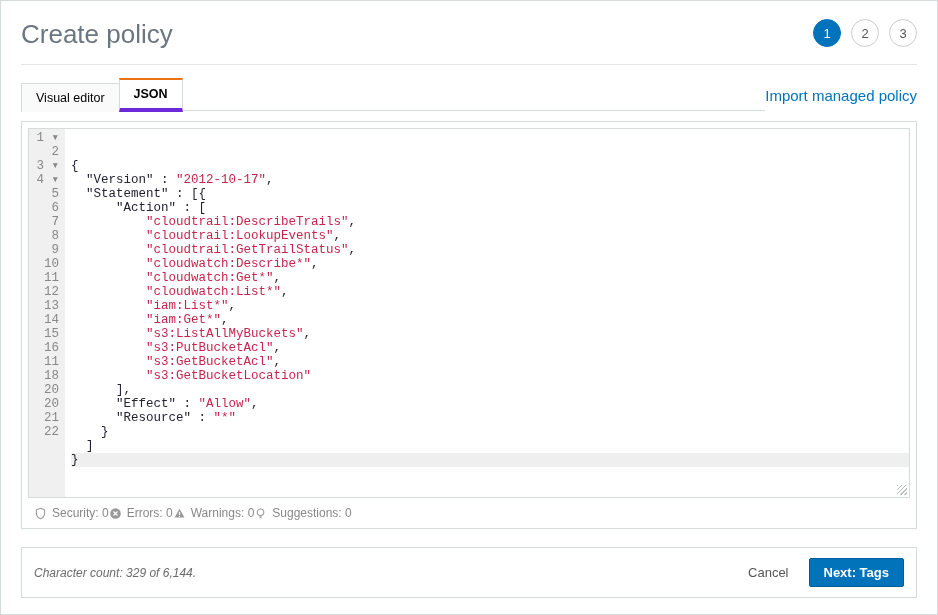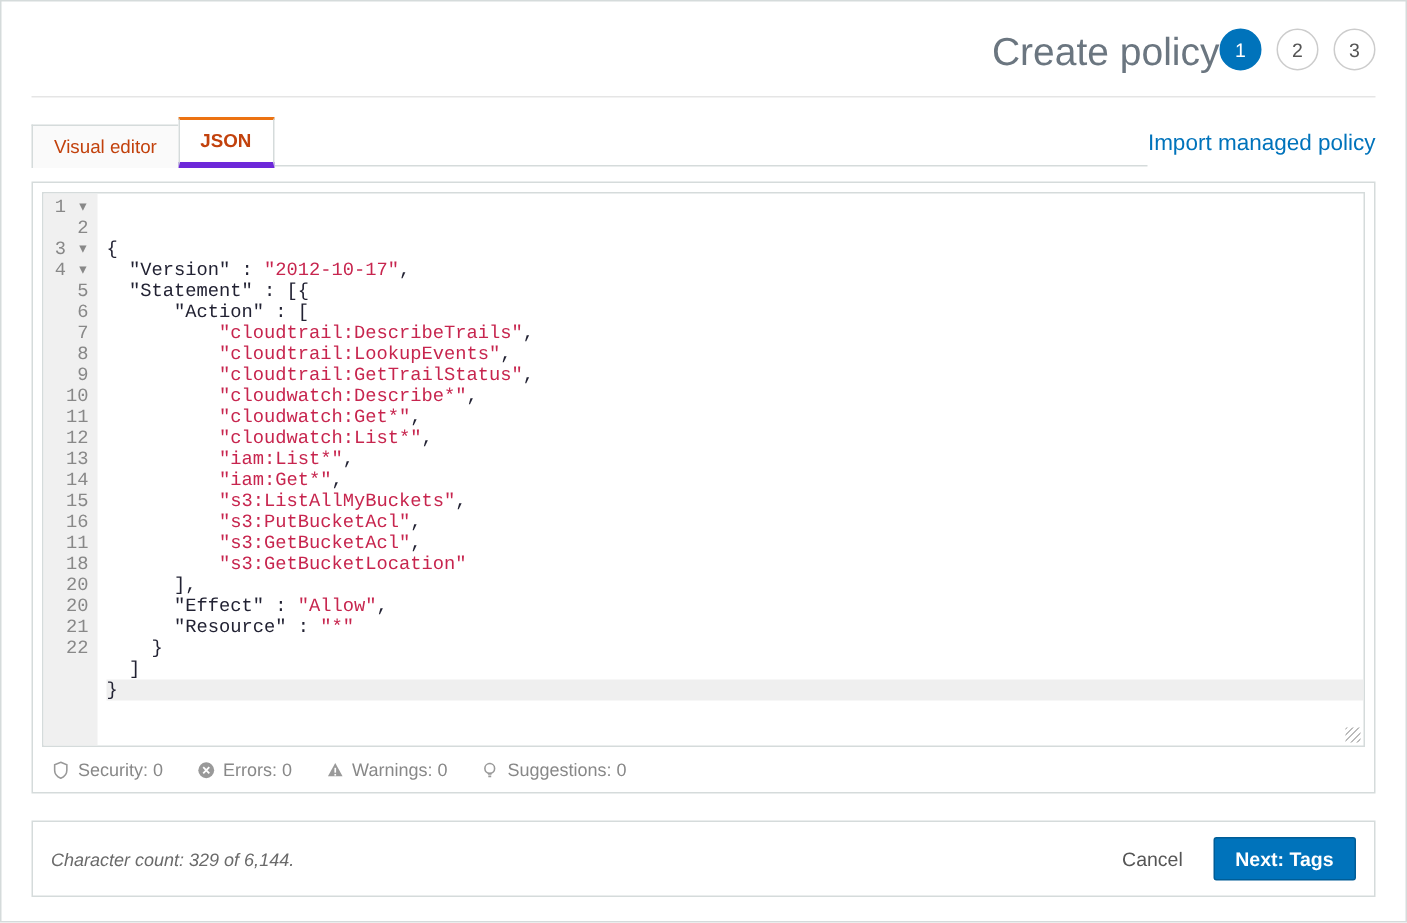--- a/index.html
+++ b/index.html
@@ -11,21 +11,21 @@
   }
   .page {
     width: 938px;
     height: 615px;
     border: 1px solid #d5dbdb;
     padding: 18px 20px 12px 20px;
     position: relative;
   }
   .header-row {
     display: flex;
-    justify-content: flex-end;
+    justify-content: space-between;
     align-items: flex-start;
     padding-bottom: 14px;
     border-bottom: 1px solid #e5e5e5;
     margin-bottom: 12px;
   }
   .page-title {
     font-size: 26px;
     font-weight: 400;
     color: #6b7680;
   }
@@ -55,21 +55,21 @@
     align-items: flex-end;
     justify-content: space-between;
     margin-bottom: 0;
   }
   .tab {
     padding: 7px 14px;
     font-size: 12.5px;
     border: 1px solid #d5dbdb;
     border-bottom: none;
     background: #fafafa;
-    color: #c2410c;
+    color: #000000;
     cursor: pointer;
     margin-right: 0;
     position: relative;
     top: 1px;
   }
   .tab:first-child { border-right: none; }
   .tab.active {
     background: #fff;
     border-top: 2px solid #ec7211;
     font-weight: 600;
@@ -125,21 +125,20 @@
   .resize-handle {
     position: absolute;
     right: 2px;
     bottom: 2px;
     width: 10px; height: 10px;
     background: repeating-linear-gradient(135deg, #bbb, #bbb 1px, transparent 1px, transparent 3px);
     cursor: nwse-resize;
   }
   .status-bar {
     display: flex;
-    gap: 22px;
     padding: 8px 6px 2px 6px;
     font-size: 12px;
     color: #888;
     align-items: flex-start;
   }
   .status-item { display: flex; align-items: center; gap: 5px; }
   .status-item svg { width: 13px; height: 13px; }
 
   .footer {
     border: 1px solid #d5dbdb;

